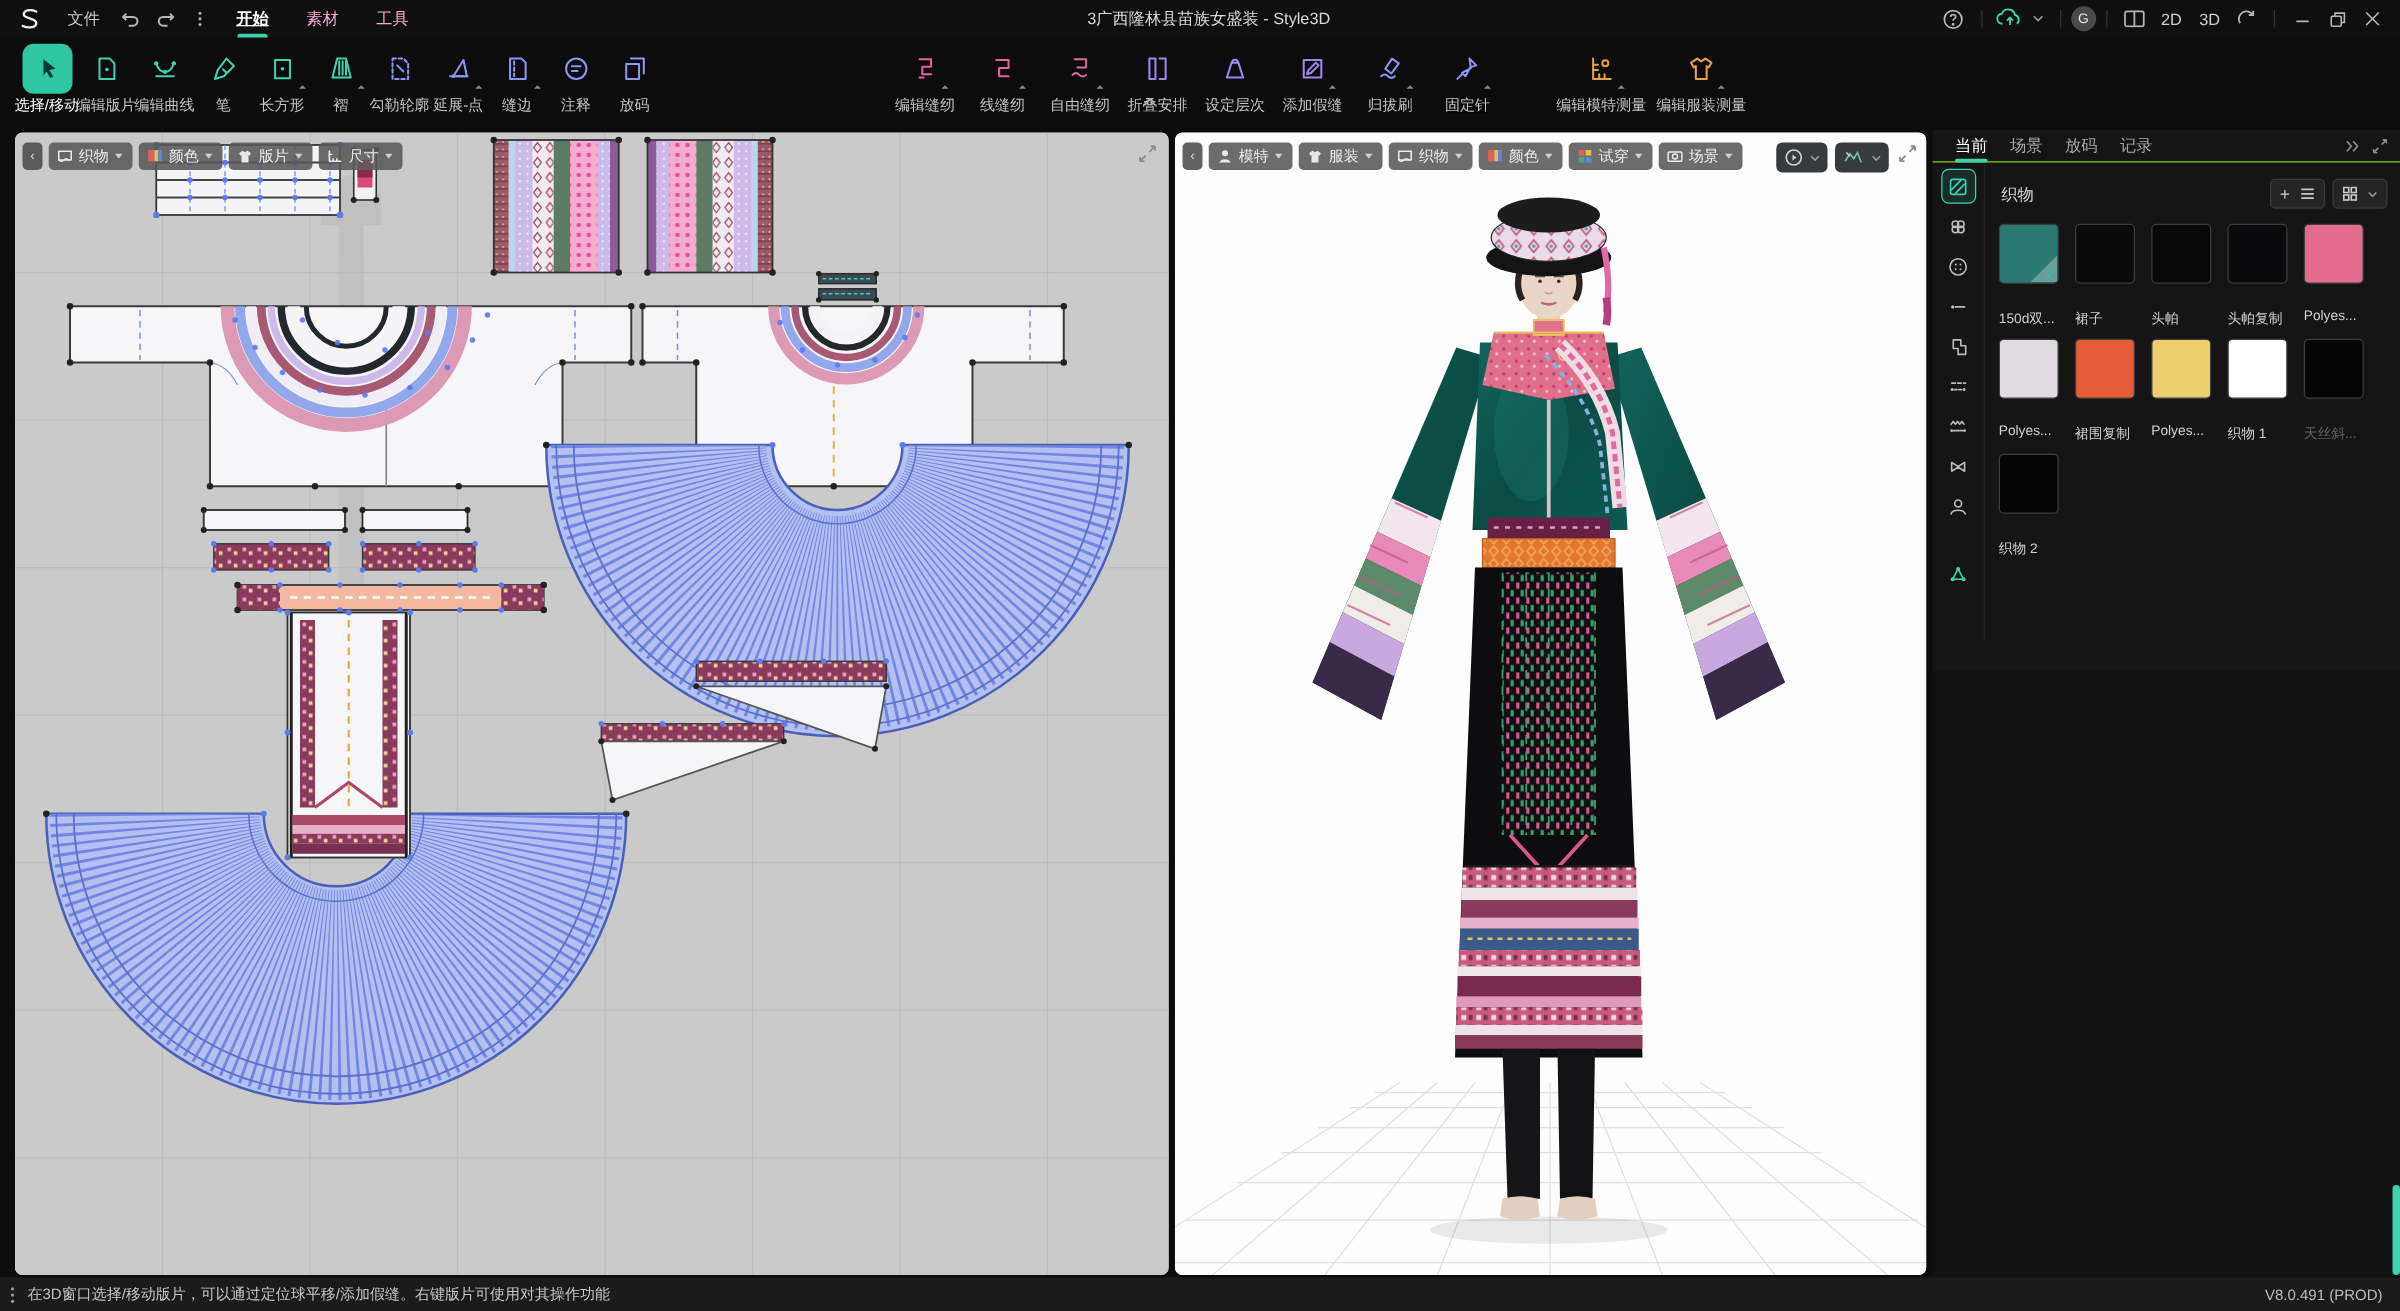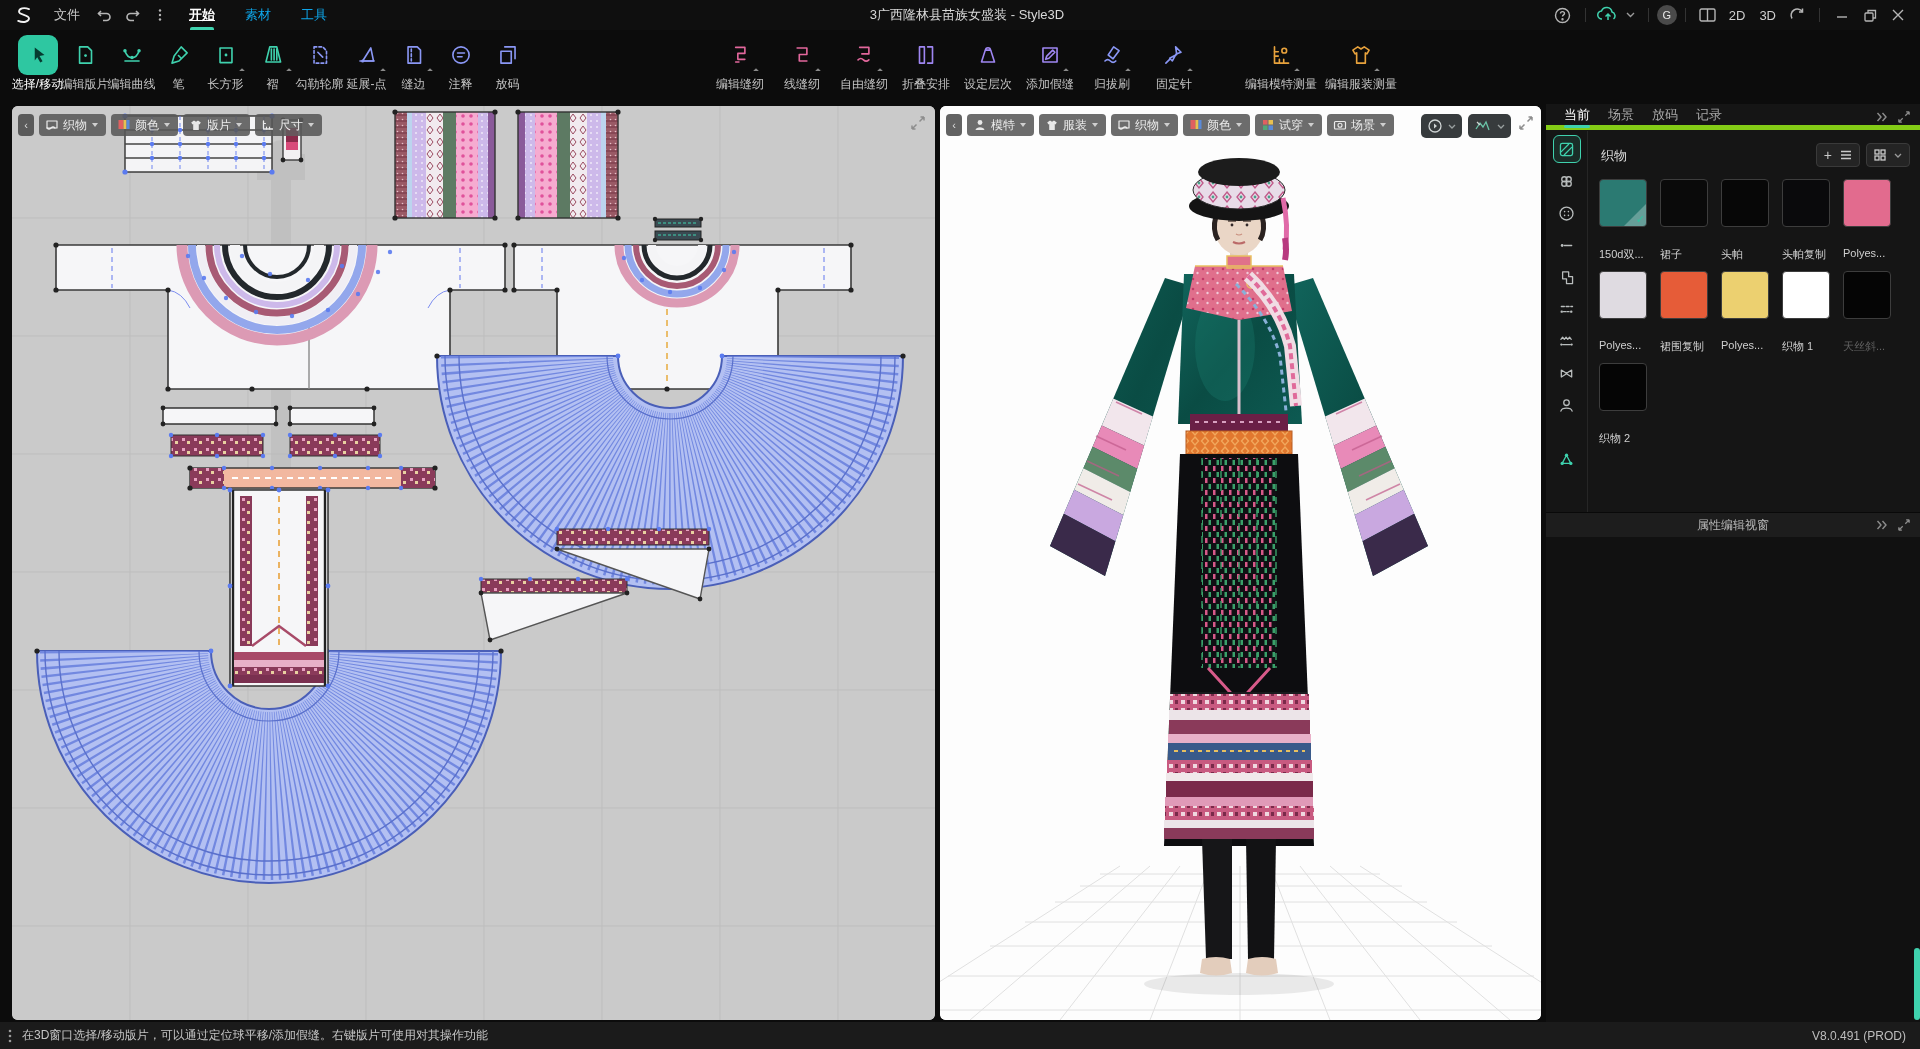--- a/index.html
+++ b/index.html
@@ -7,21 +7,21 @@
     font-family:"Liberation Sans","DejaVu Sans",sans-serif; }
   svg { display:block; }
 
   
   .titlebar { position:absolute; left:0; top:0; width:1920px; height:30px;
     background:#0f0f0f; display:flex; align-items:center; color:#c9c9c9; font-size:13px; z-index:30; }
   .tb-left { display:flex; align-items:center; height:100%; }
   .logo { width:20px; height:20px; margin:0 10px 0 14px; color:#f2f2f2; }
   .tb-menu { padding:0 10px; cursor:default; }
   .tb-iconbtn { width:22px; height:22px; display:flex; align-items:center; justify-content:center; color:#b5b5b5; margin:0 3px; }
-  .tb-tab { margin:0 15px; position:relative; height:30px; display:flex; align-items:center; color:#0ea5e9; }
+  .tb-tab { margin:0 15px; position:relative; height:30px; display:flex; align-items:center; color:#f9a8d4; }
   .tb-tab.active { color:#ffffff; font-weight:bold;text-decoration:underline; }
   .tb-tab.active::after { content:""; position:absolute; left:1px; right:1px; bottom:0; height:3px; background:#3fd2ae; border-radius:2px 2px 0 0; }
   .tb-center { position:absolute; left:14px; right:0; top:0; height:30px; display:flex; align-items:center; justify-content:center; color:#d8d8d8; font-size:13px; pointer-events:none; }
   .tb-right { position:absolute; right:8px; top:0; height:30px; display:flex; align-items:center; color:#c2c2c2; }
   .tb-right .sep { width:1px; height:14px; background:#333; margin:0 8px; }
   .tb-right .txt { font-size:13px; margin:0 7px; color:#d0d0d0; }
   .avatar-g { width:20px; height:20px; border-radius:50%; background:#4a4a4a; color:#e8e8e8;
     font-size:11px; display:flex; align-items:center; justify-content:center; }
   .upload-ic { color:#3fd2ae; }
 
@@ -49,21 +49,21 @@
   .pill .p-ic { width:14px; height:14px; }
   .pill .p-ca { width:0; height:0; border-left:3.5px solid transparent; border-right:3.5px solid transparent; border-top:4px solid #cfcfcf; margin-left:1px; }
   .expand-ic { position:absolute; top:10px; right:10px; color:#8d8d8d; z-index:5; }
 
   .view-ctrls { position:absolute; top:8px; right:30px; display:flex; gap:6px; z-index:5; }
   .vpill { height:24px; background:rgba(38,42,44,.92); border-radius:5px; color:#cfd4d4; display:flex; align-items:center; padding:0 6px; gap:5px; }
 
   
   .sidebar { position:absolute; left:1546px; top:0; width:374px; height:918px; background:#151515; }
   .side-tabs { position:absolute; left:0; top:0; width:374px; height:26px; display:flex; align-items:center;
-    font-size:13px; color:#a8a8a8; border-bottom:5px solid #84cc16; }
+    font-size:13px; color:#a8a8a8; border-bottom:1px solid #84cc16; }
   .side-tab { margin-left:18px; position:relative; height:26px; display:flex; align-items:center; }
   .side-tab.active { color:#fff; }
   .side-tab.active::after { content:""; position:absolute; left:0; right:0; bottom:0; height:3px; background:#3fd2ae; border-radius:2px; }
   .side-tabs .right-ics { position:absolute; right:10px; top:0; height:26px; display:flex; align-items:center; gap:10px; color:#8d8d8d; }
 
   .rail { position:absolute; left:0; top:27px; width:42px; height:381px; border-right:1px solid #262626; }
   .rail-ic { width:28px; height:28px; margin:4px auto 2px; display:flex; align-items:center; justify-content:center;
     color:#b9bdbd; border-radius:6px; }
   .rail-ic.active { color:#3fd2ae; border:1.5px solid #3fd2ae; background:rgba(63,210,174,.12); }
   .rail-ic.teal { color:#3fd2ae; margin-top:26px; }
@@ -1132,31 +1132,20 @@
           <div class="swatch">
             <div class="sw-box" style="background: rgb(5, 5, 5);"></div>
             <div class="sw-label dim">天丝斜...</div>
           </div>
           <div class="swatch">
             <div class="sw-box" style="background: rgb(5, 5, 5);"></div>
             <div class="sw-label">织物 2</div>
           </div>
         </div>
     </div>
-    <div class="prop-bar">
-      <span>属性编辑视窗</span>
-      <span class="right-ics">
-        <svg width="12" height="10" viewBox="0 0 12 10" fill="none" stroke="currentColor" stroke-width="1.4">
-            <path d="M1.5 1l3.5 4-3.5 4M6.5 1L10 5 6.5 9"></path>
-          </svg>
-        <svg width="12" height="12" viewBox="0 0 14 14" fill="none" stroke="currentColor" stroke-width="1.5">
-            <path d="M8.5 5.5L13 1M13 1H9.5M13 1v3.5M5.5 8.5L1 13M1 13h3.5M1 13V9.5"></path>
-          </svg>
-      </span>
-    </div>
     <div class="prop-space"></div>
     <div class="scrollhint"></div>
   </div>
 </div>
 
 <div class="statusbar">
   <span class="kebab">
       <svg width="4" height="14" viewBox="0 0 4 14" fill="currentColor">
         <circle cx="2" cy="2" r="1.3"></circle>
         <circle cx="2" cy="7" r="1.3"></circle>

